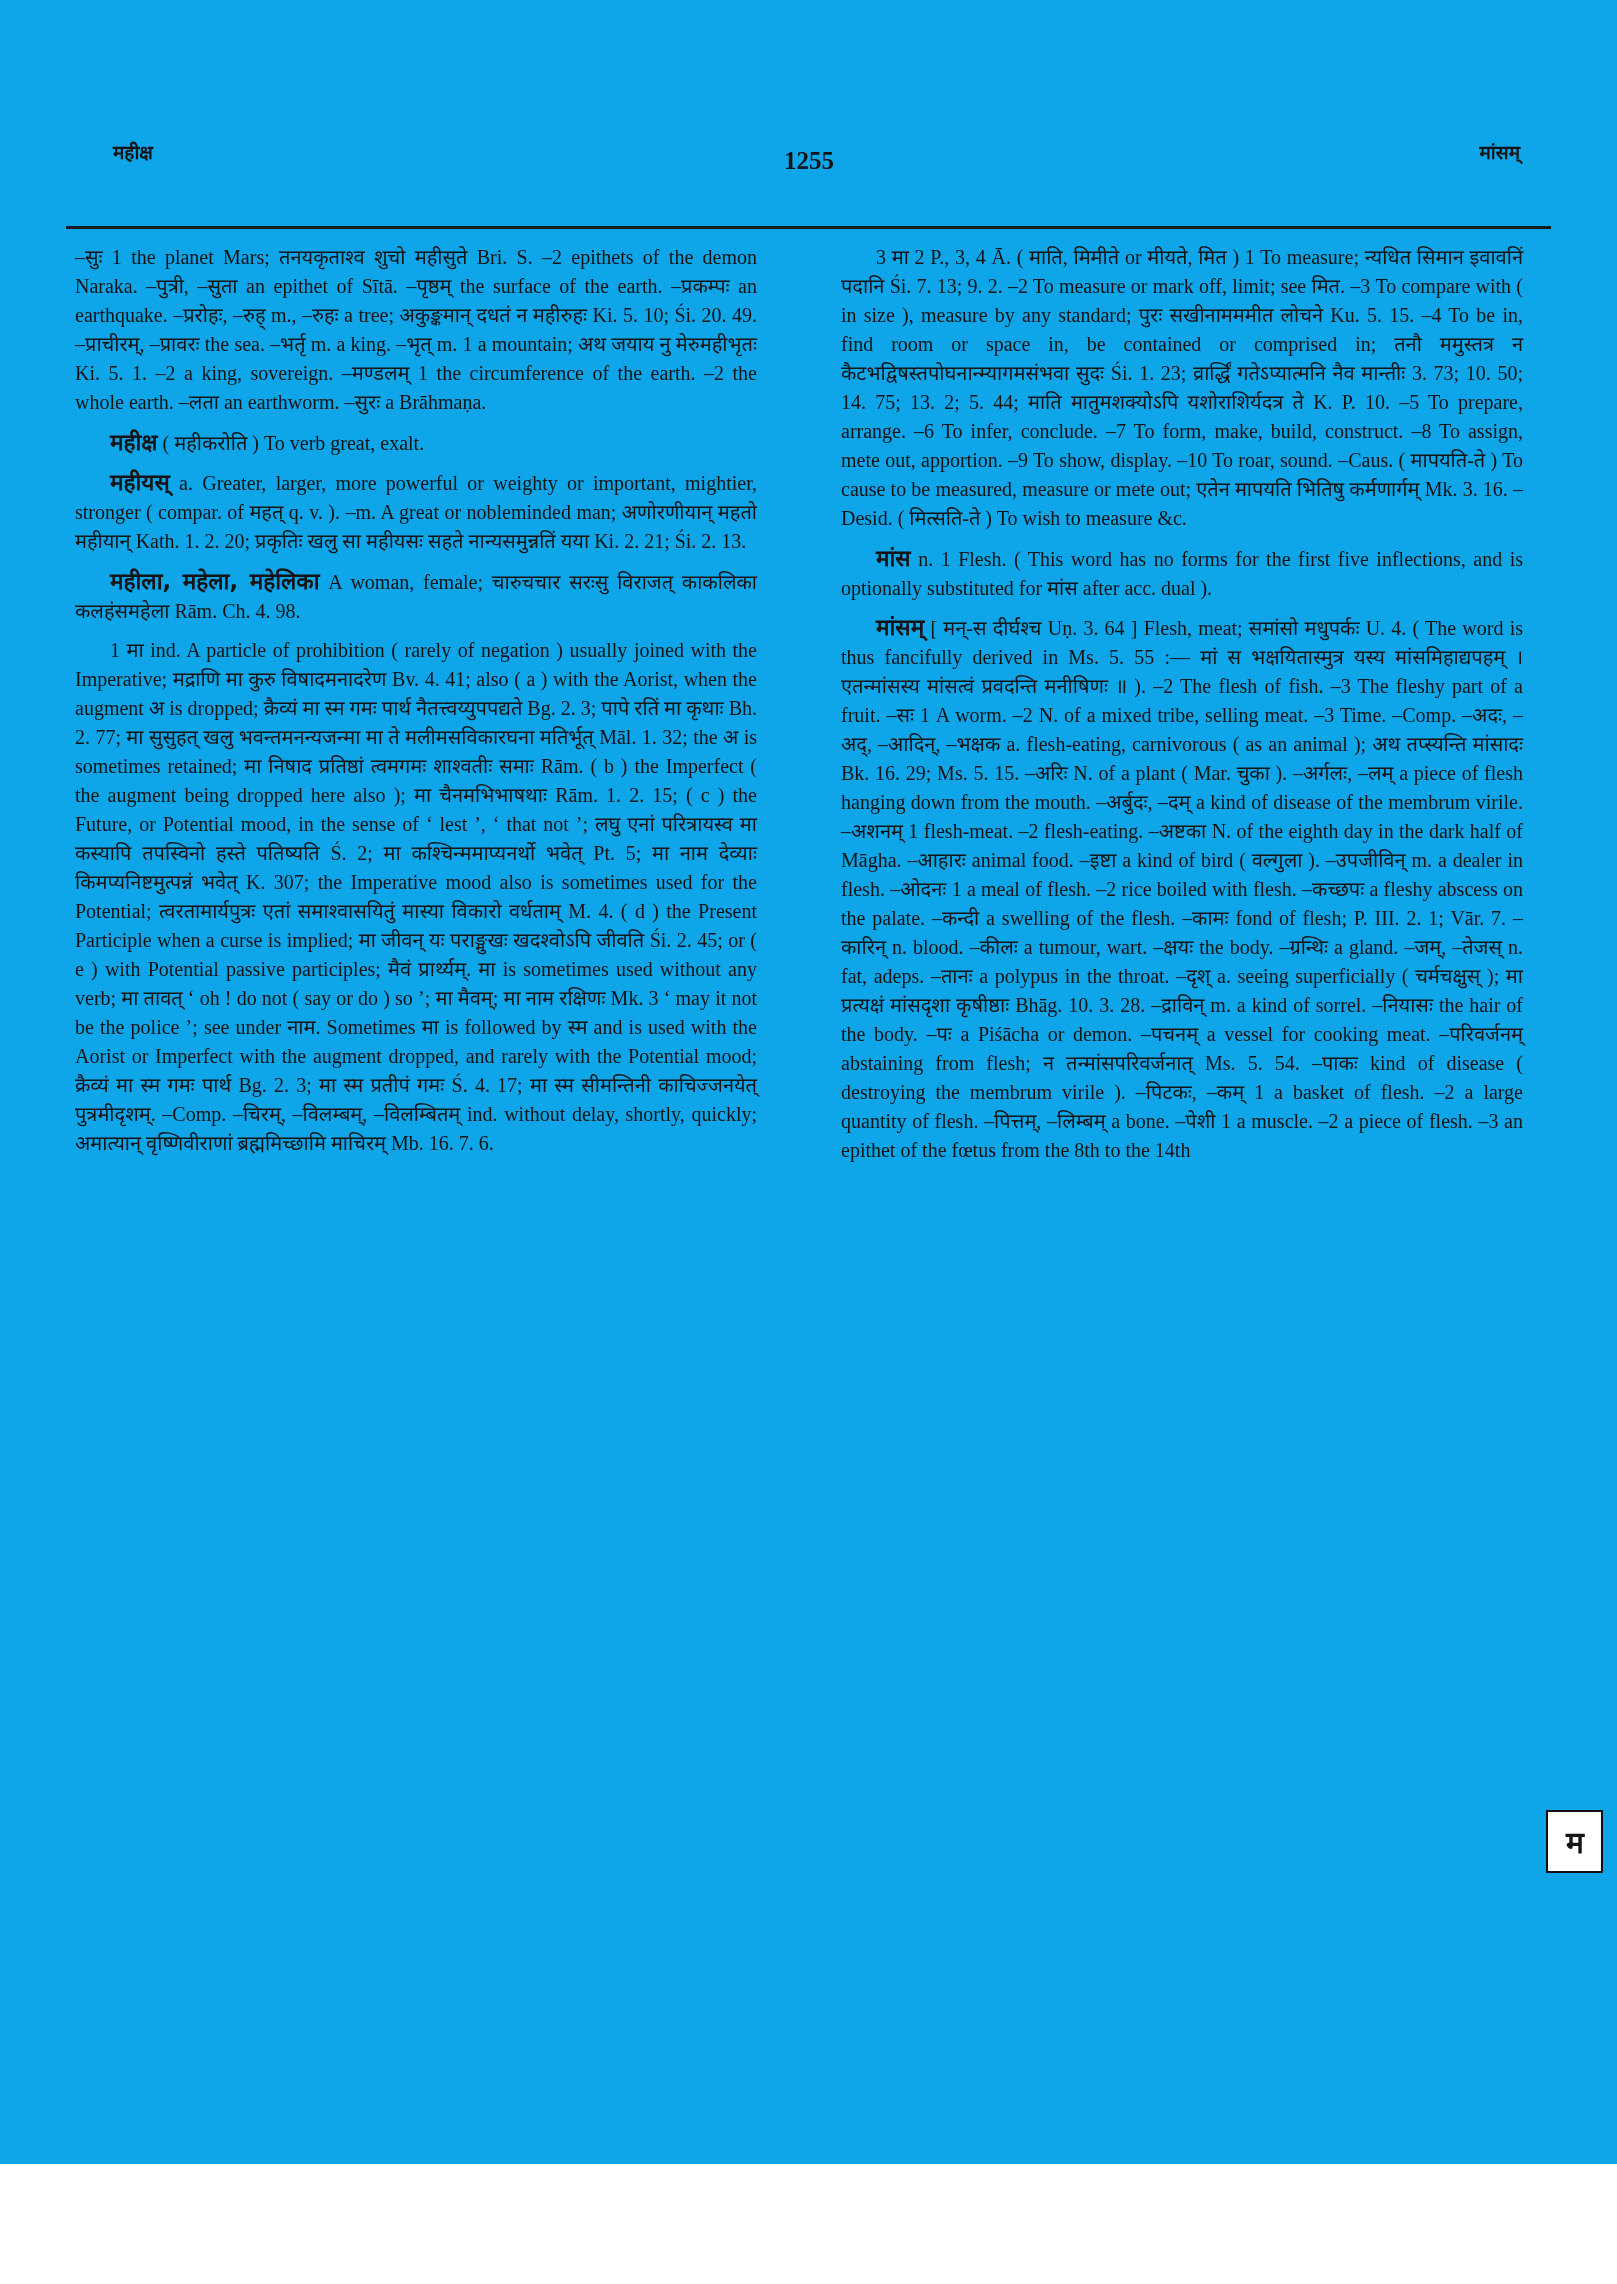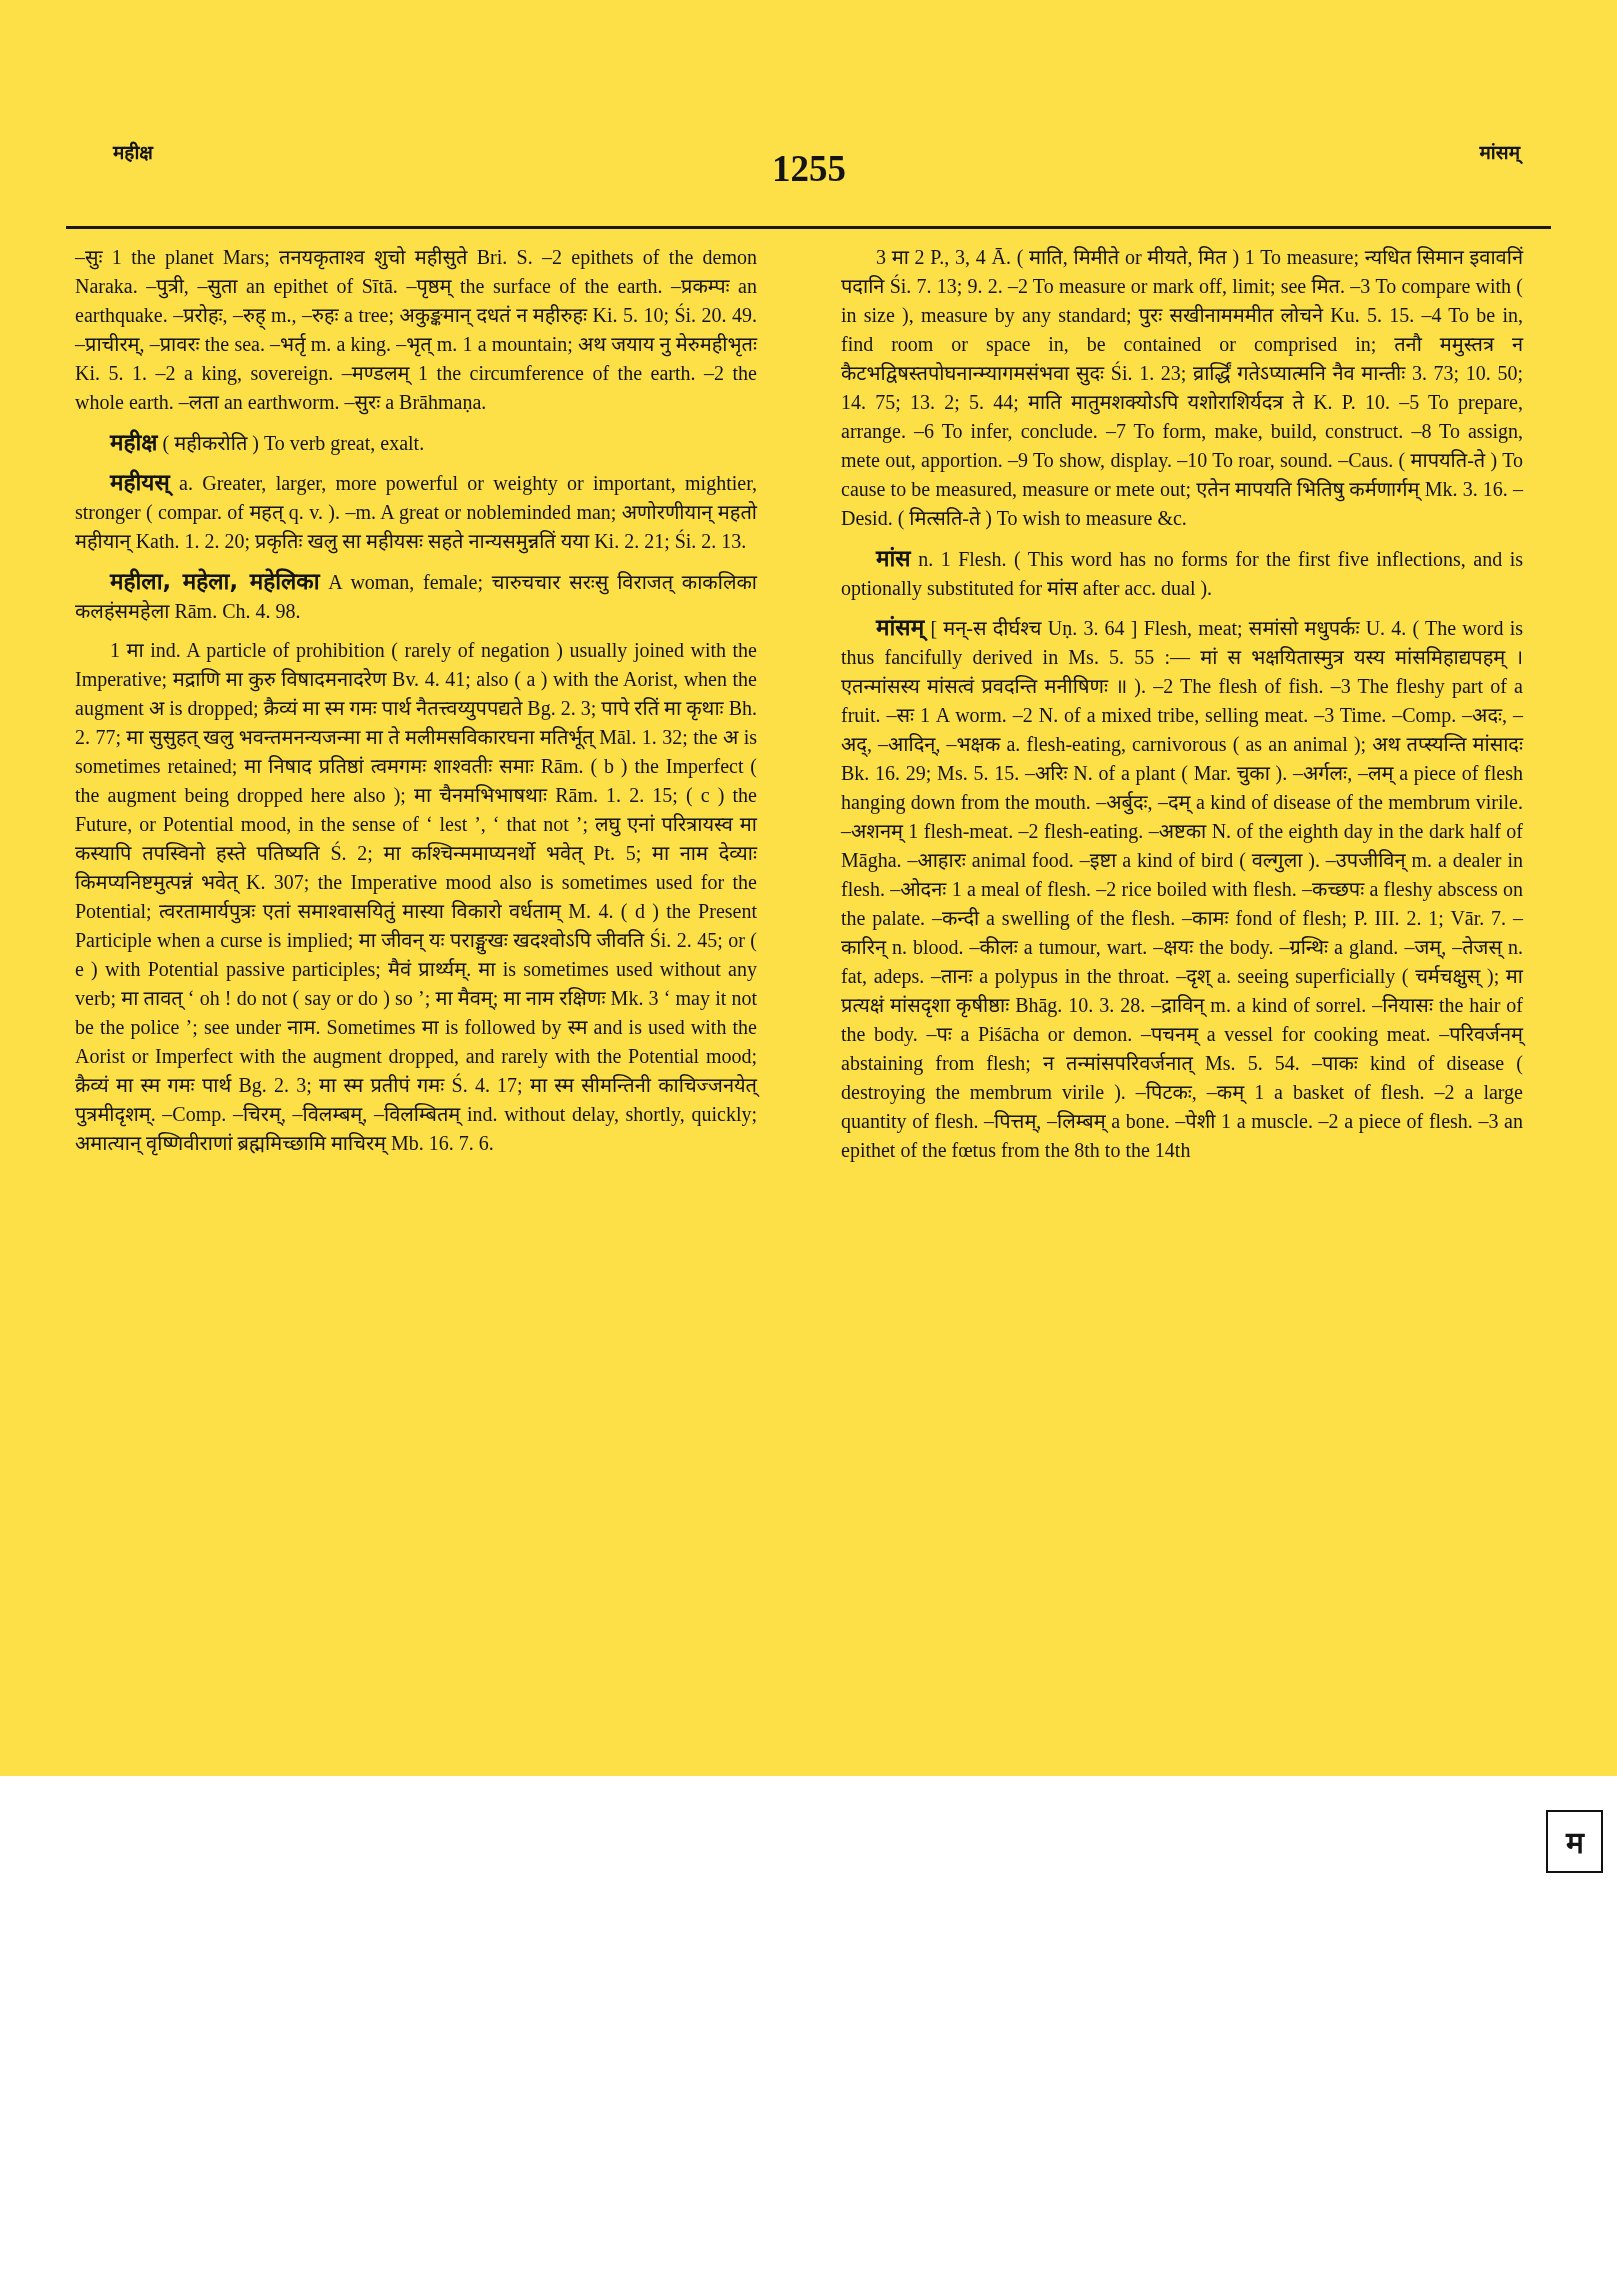--- a/index.html
+++ b/index.html
@@ -12,22 +12,22 @@
     height: 2284px;
     font-family: "Liberation Serif", serif;
     color: #141414;
     position: relative;
     overflow: hidden;
   }
   .page {
     position: absolute;
     left: 0; top: 0;
     width: 1617px;
-    height: 1776px;
-    background: #fde047;
+    height: 2164px;
+    background: #0ea5e9;
   }
   
   .header {
     position: absolute;
     left: 68px;
     top: 139px;
     width: 1482px;
     height: 60px;
   }
   .hdr-left {
@@ -38,21 +38,21 @@
     font-size: 33px;
     font-weight: bold;
     letter-spacing: 0px;
   }
   .hdr-center {
     position: absolute;
     left: 50%;
     transform: translateX(-50%);
     top: 7.5px;
     font-family: "Liberation Serif", serif;
-    font-size: 37px;
+    font-size: 25px;
     font-weight: bold;
   }
   .hdr-right {
     position: absolute;
     right: 30px;
     top: 0;
     font-family: "DejaVu Sans", sans-serif;
     font-size: 33px;
     font-weight: bold;
   }

